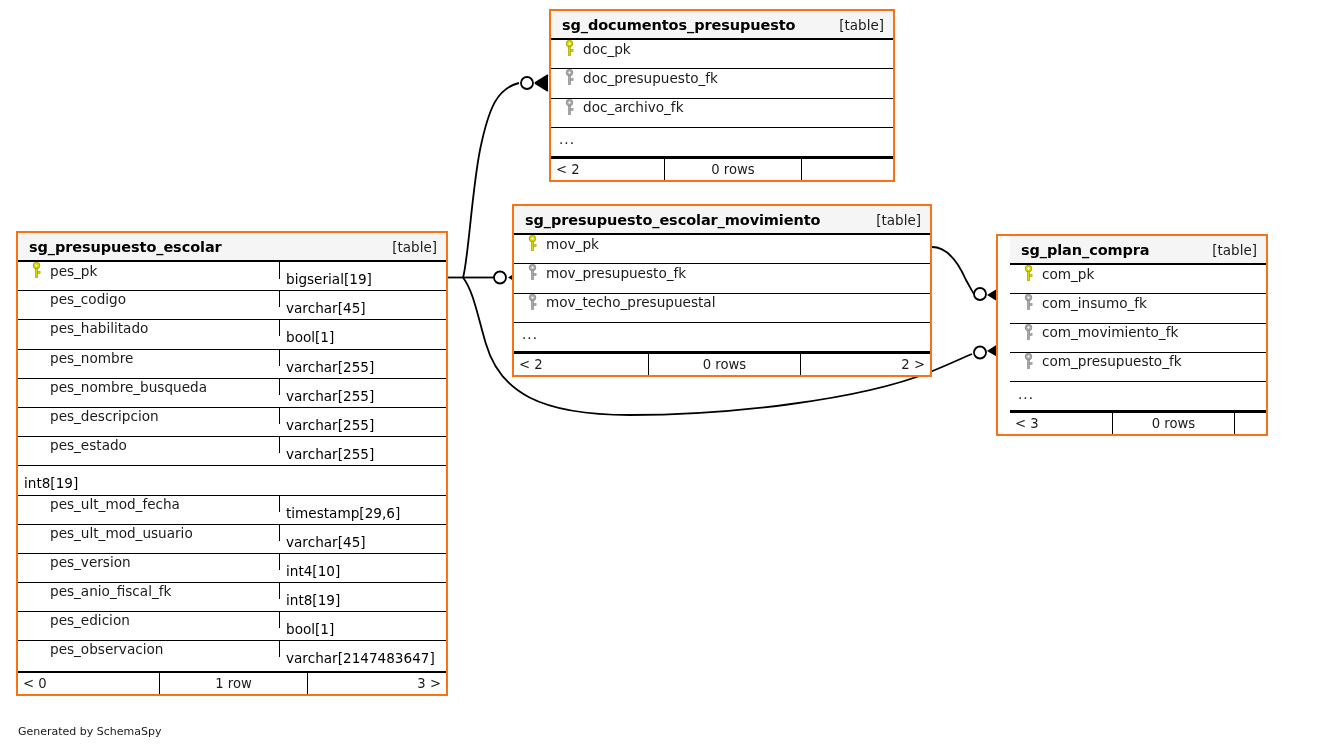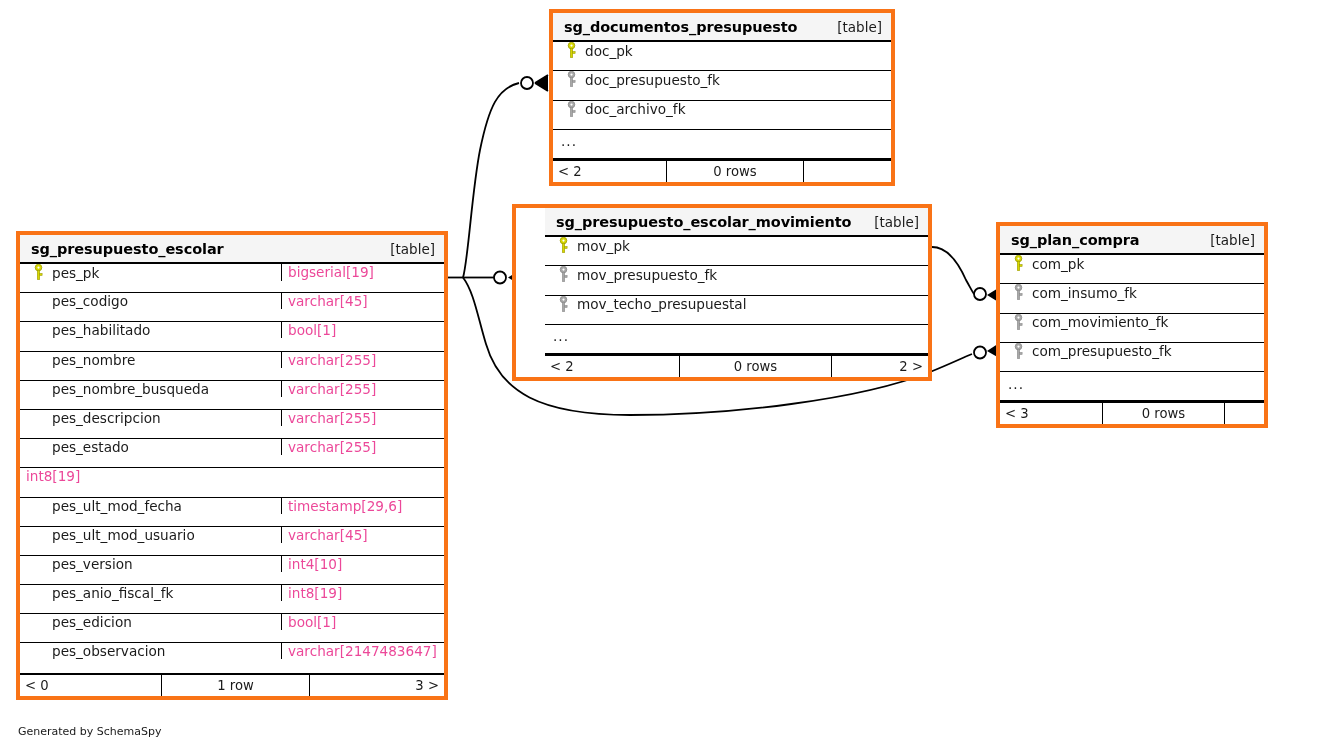--- a/index.html
+++ b/index.html
@@ -31,21 +31,21 @@
     width: 1324px;
     height: 755px;
     pointer-events: none;
     z-index: 1;
   }
 
   
   .db-table {
     position: absolute;
     box-sizing: border-box;
-    border: 4px solid #f97316;
+    border: 2px solid #f97316;
     background: #ffffff;
     z-index: 2;
   }
   .tbl-header {
     box-sizing: border-box;
     background: #f5f5f5;
     border-bottom: 2px solid #000000;
     height: 29px;
     display: flex;
     align-items: center;
@@ -101,22 +101,23 @@
     white-space: nowrap;
     padding-left: 4px;
     color: #1a1a1a;
   }
   .col-type {
     box-sizing: border-box;
     display: flex;
     align-items: center;
     padding-left: 6px;
     font-size: 13.6px;
-    color: #ec4899;
+    color: #000000;
     white-space: nowrap;
+    margin-top: 9px;
   }
 
   .ellipsis-row {
     box-sizing: border-box;
     height: 23px;
     display: flex;
     align-items: center;
     padding-left: 8px;
     font-size: 13.6px;
     letter-spacing: 1px;
@@ -158,29 +159,29 @@
 
   #table-sg_documentos_presupuesto {
     left: 549px; top: 9px;  width: 346px;
   }
   #table-sg_documentos_presupuesto .col-row { height: 29.3px; }
   #table-sg_documentos_presupuesto .foot-left   { width: 114px; }
   #table-sg_documentos_presupuesto .foot-center { width: 137px; }
   #table-sg_documentos_presupuesto .foot-right  { flex: 1 1 auto; }
 
   #table-sg_presupuesto_escolar_movimiento {
-    left: 512px; top: 204px; width: 420px; padding-left: 29px;
+    left: 512px; top: 204px; width: 420px;
   }
   #table-sg_presupuesto_escolar_movimiento .col-row { height: 29.3px; }
   #table-sg_presupuesto_escolar_movimiento .foot-left   { width: 135px; }
   #table-sg_presupuesto_escolar_movimiento .foot-center { width: 152px; }
   #table-sg_presupuesto_escolar_movimiento .foot-right  { flex: 1 1 auto; }
 
   #table-sg_plan_compra {
-    left: 996px; top: 222px; width: 272px;
+    left: 996px; top: 234px; width: 272px; padding-left: 12px;
   }
   #table-sg_plan_compra .col-row { height: 29.3px; }
   #table-sg_plan_compra .foot-left   { width: 103px; }
   #table-sg_plan_compra .foot-center { width: 122px; }
   #table-sg_plan_compra .foot-right  { flex: 1 1 auto; }
 
   
   #generated-caption {
     position: absolute;
     left: 18px;

